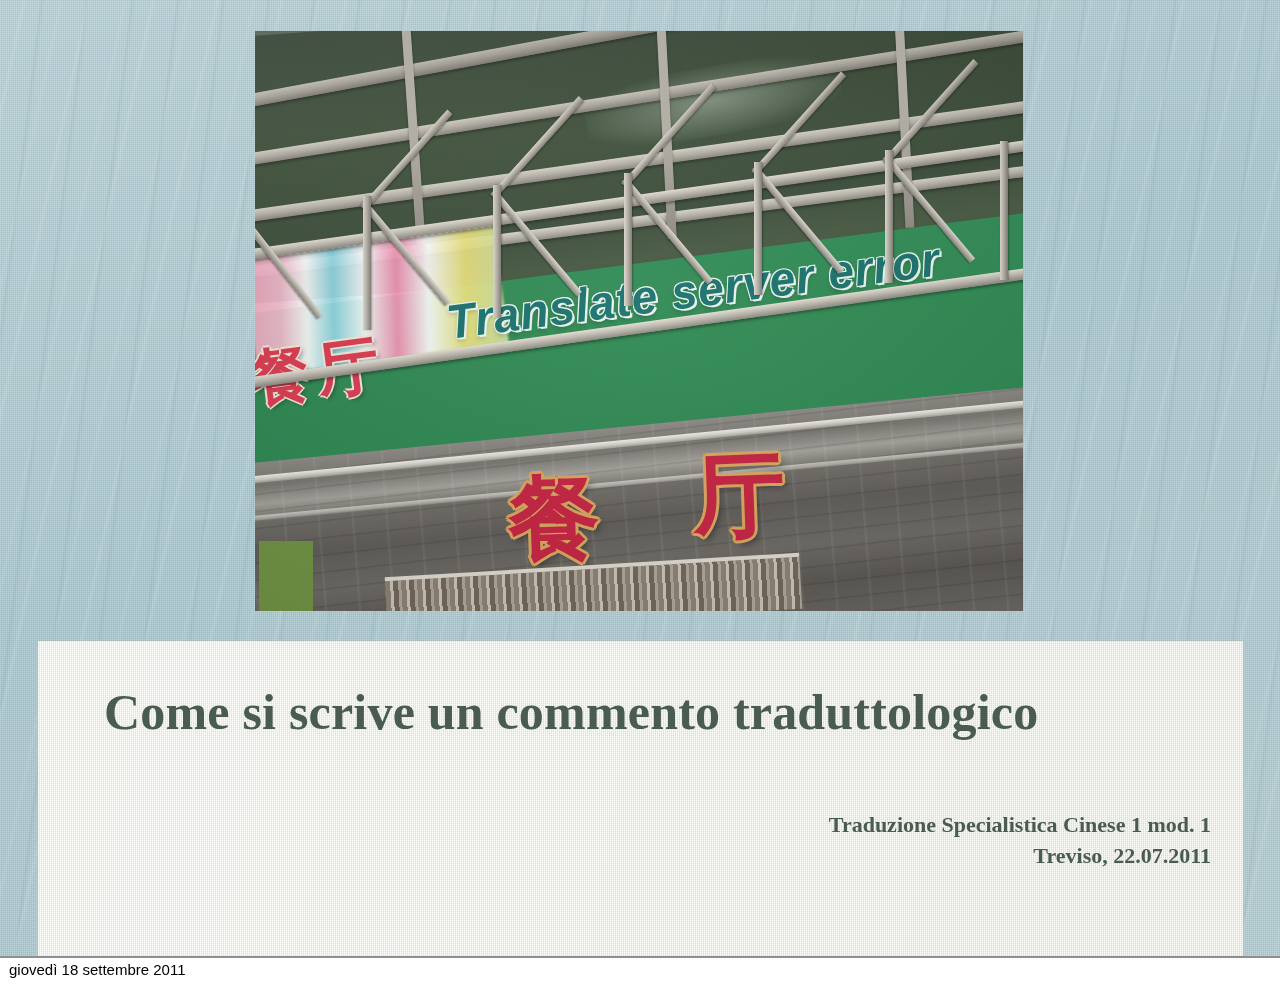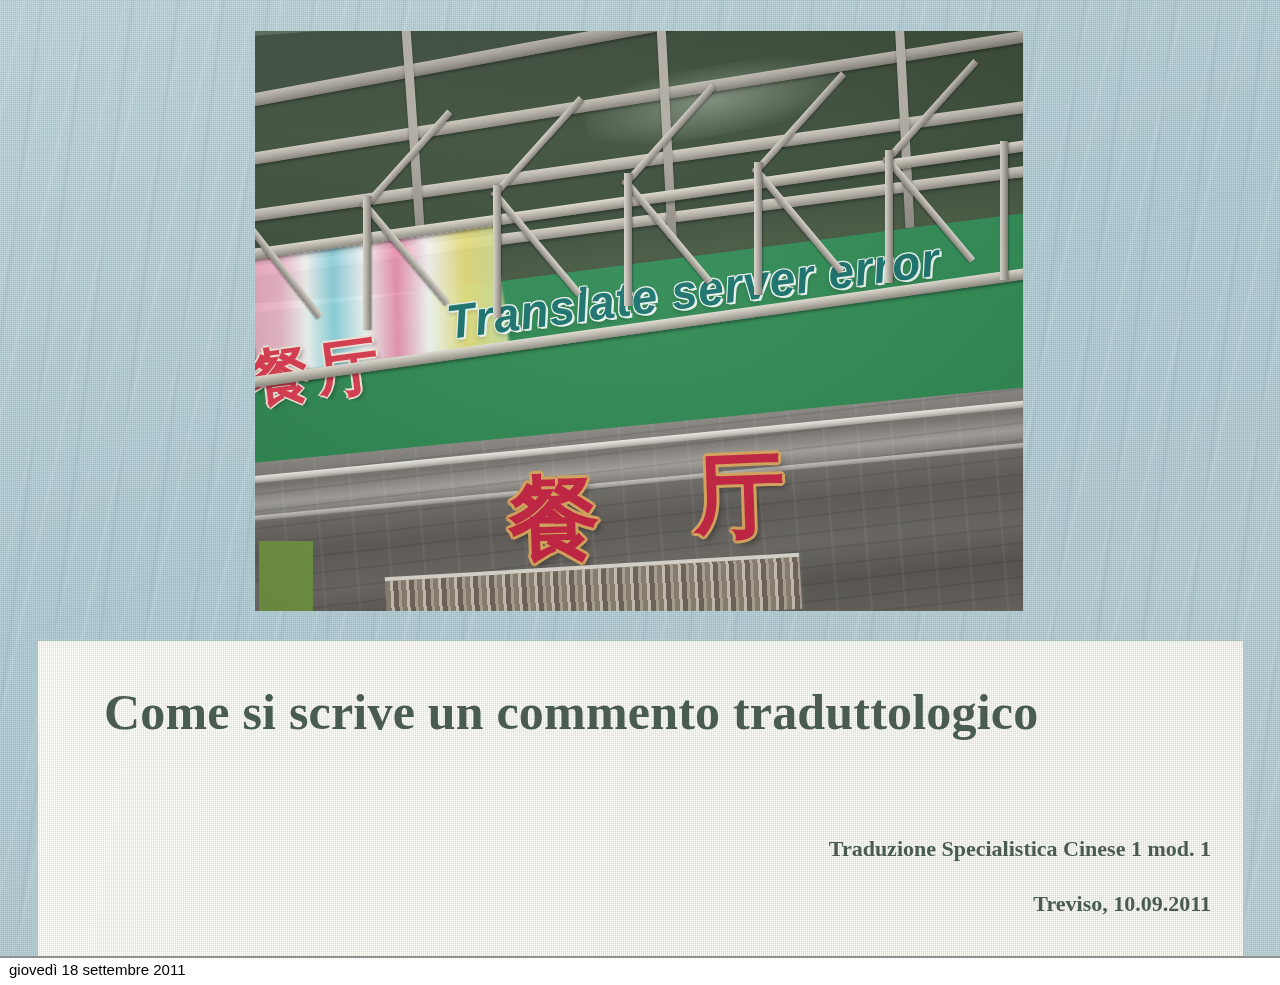--- a/index.html
+++ b/index.html
@@ -251,21 +251,21 @@
     position: absolute;
     right: 32px; top: 168px;
     width: 760px;
     text-align: right;
     font-family: "Liberation Serif", serif;
     font-weight: 700;
     font-size: 22px;
     line-height: 1.42;
     color: #4a5c50;
   }
-  #subtitle .sub-line { display: block; white-space: nowrap; margin-top: 24px; }
+  #subtitle .sub-line { display: block; white-space: nowrap; }
 
   
   #footer {
     position: absolute;
     left: 9px; top: 961px;
     font-family: "Liberation Sans", sans-serif;
     font-size: 15px;
     color: #000000;
     white-space: nowrap;
   }
@@ -330,20 +330,20 @@
 
     <div class="fringe"></div>
     <div class="green-patch"></div>
     <div class="photo-shade"></div>
   </div>
 
   <div id="card">
     <div id="title">Come si scrive un commento traduttologico</div>
     <div id="subtitle">
       <span class="sub-line">Traduzione Specialistica Cinese 1 mod. 1</span>
-      <span class="sub-line">Treviso, 10.09.2011</span>
+      <span class="sub-line">Treviso, 22.07.2011</span>
     </div>
   </div>
 
   <div id="slide-bottom-rule"></div>
 </div>
 
 <div id="footer">giovedì 18 settembre 2011</div>
 
 </body></html>

